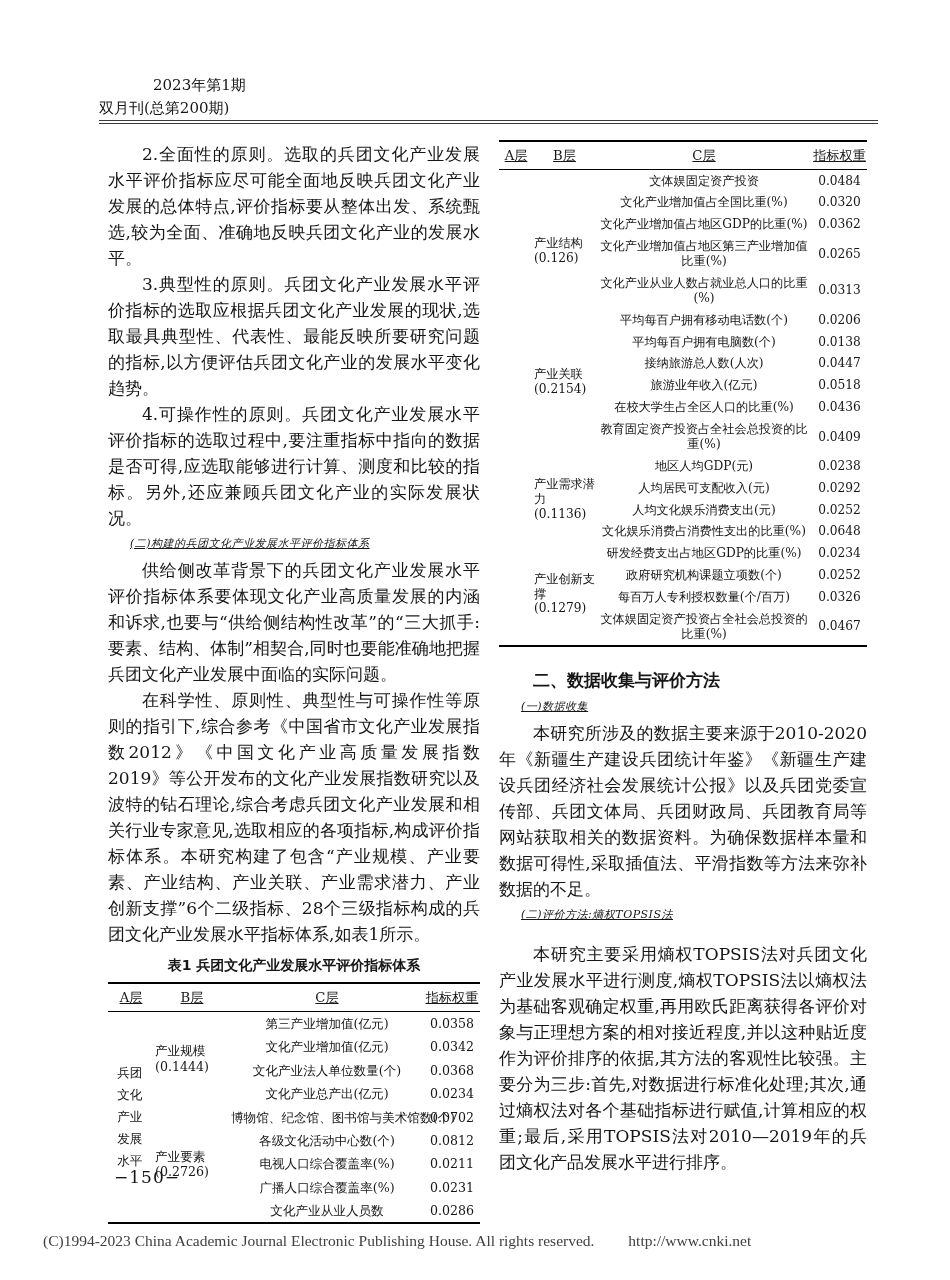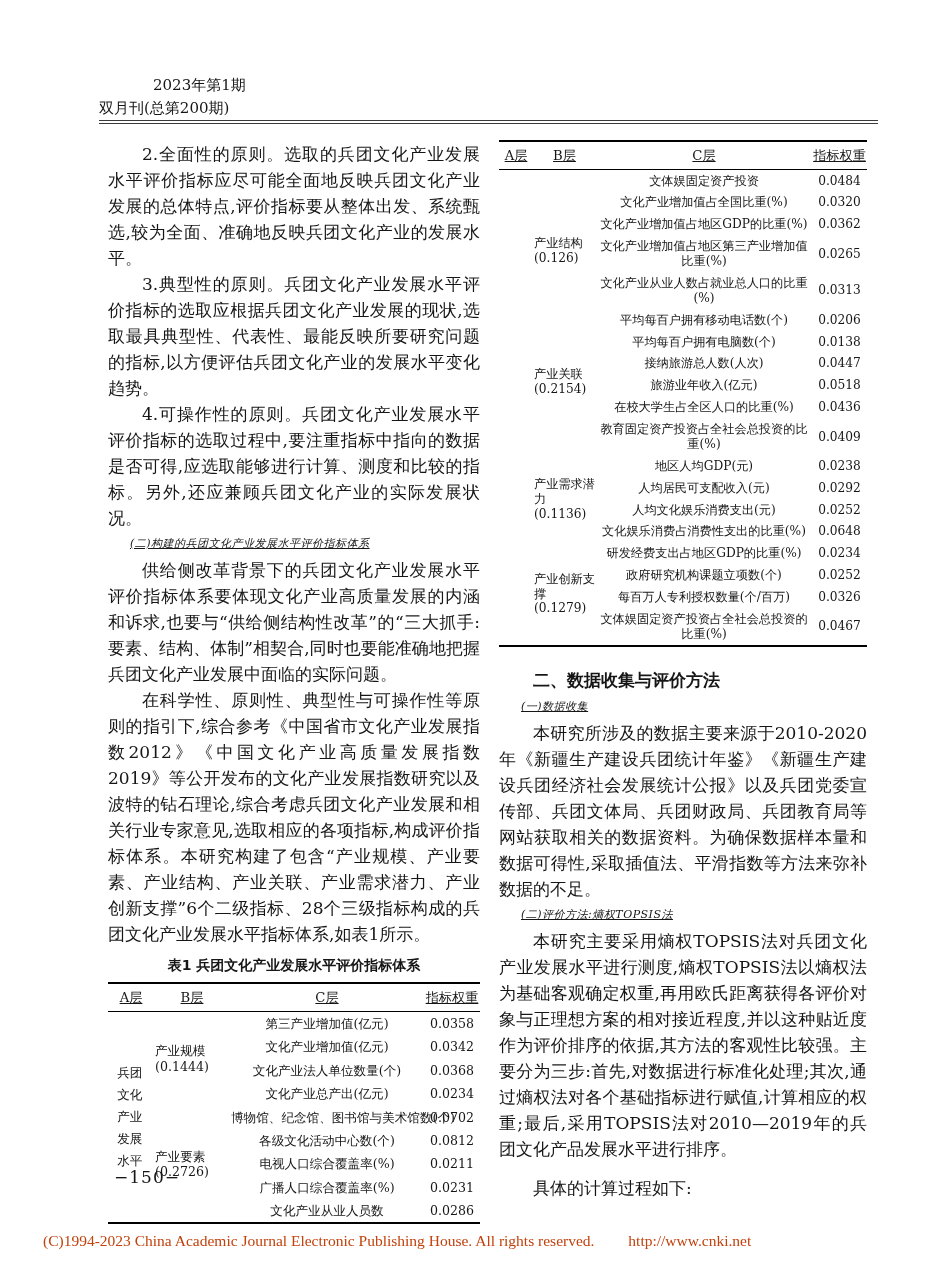--- a/index.html
+++ b/index.html
@@ -65,21 +65,21 @@
   .right-table col.col-b { width:63px; }
   .right-table col.col-w { width:55px; }
 
   
   .page-number {
     position:absolute; left:101px; top:1167px;
     font-size:17px; letter-spacing:1px;text-align:right;
   }
   .copyright {
     position:absolute; left:30px; top:1232px; font-size:15.5px;
-    color:#c2410c; font-family:"Liberation Serif","DejaVu Serif",serif;
+    color:#404040; font-family:"Liberation Serif","DejaVu Serif",serif;
     white-space:nowrap;
   }
   .copyright .url { margin-left:30px; }
 </style>
 </head>
 <body>
 
 <div class="page">
 
   <div class="journal-head">
@@ -282,21 +282,20 @@
             <td class="w-cell">0.0467</td>
           </tr>
         </tbody>
     </table>
     <div id="right-blocks">
         <h3 class="section-head">二、数据收集与评价方法</h3>
         <p class="subhead">(一)数据收集</p>
         <p class="para">本研究所涉及的数据主要来源于2010-2020年《新疆生产建设兵团统计年鉴》《新疆生产建设兵团经济社会发展统计公报》以及兵团党委宣传部、兵团文体局、兵团财政局、兵团教育局等网站获取相关的数据资料。为确保数据样本量和数据可得性,采取插值法、平滑指数等方法来弥补数据的不足。</p>
         <p class="subhead">(二)评价方法:熵权TOPSIS法</p>
         <p class="para">本研究主要采用熵权TOPSIS法对兵团文化产业发展水平进行测度,熵权TOPSIS法以熵权法为基础客观确定权重,再用欧氏距离获得各评价对象与正理想方案的相对接近程度,并以这种贴近度作为评价排序的依据,其方法的客观性比较强。主要分为三步:首先,对数据进行标准化处理;其次,通过熵权法对各个基础指标进行赋值,计算相应的权重;最后,采用TOPSIS法对2010—2019年的兵团文化产品发展水平进行排序。</p>
-        <p class="para">具体的计算过程如下:</p>
       </div>
   </div>
 
   <div class="page-number">−150−</div>
 
   <div class="copyright">
     <span>(C)1994-2023 China Academic Journal Electronic Publishing House. All rights reserved.</span>
     <span class="url">http://www.cnki.net</span>
   </div>
 

